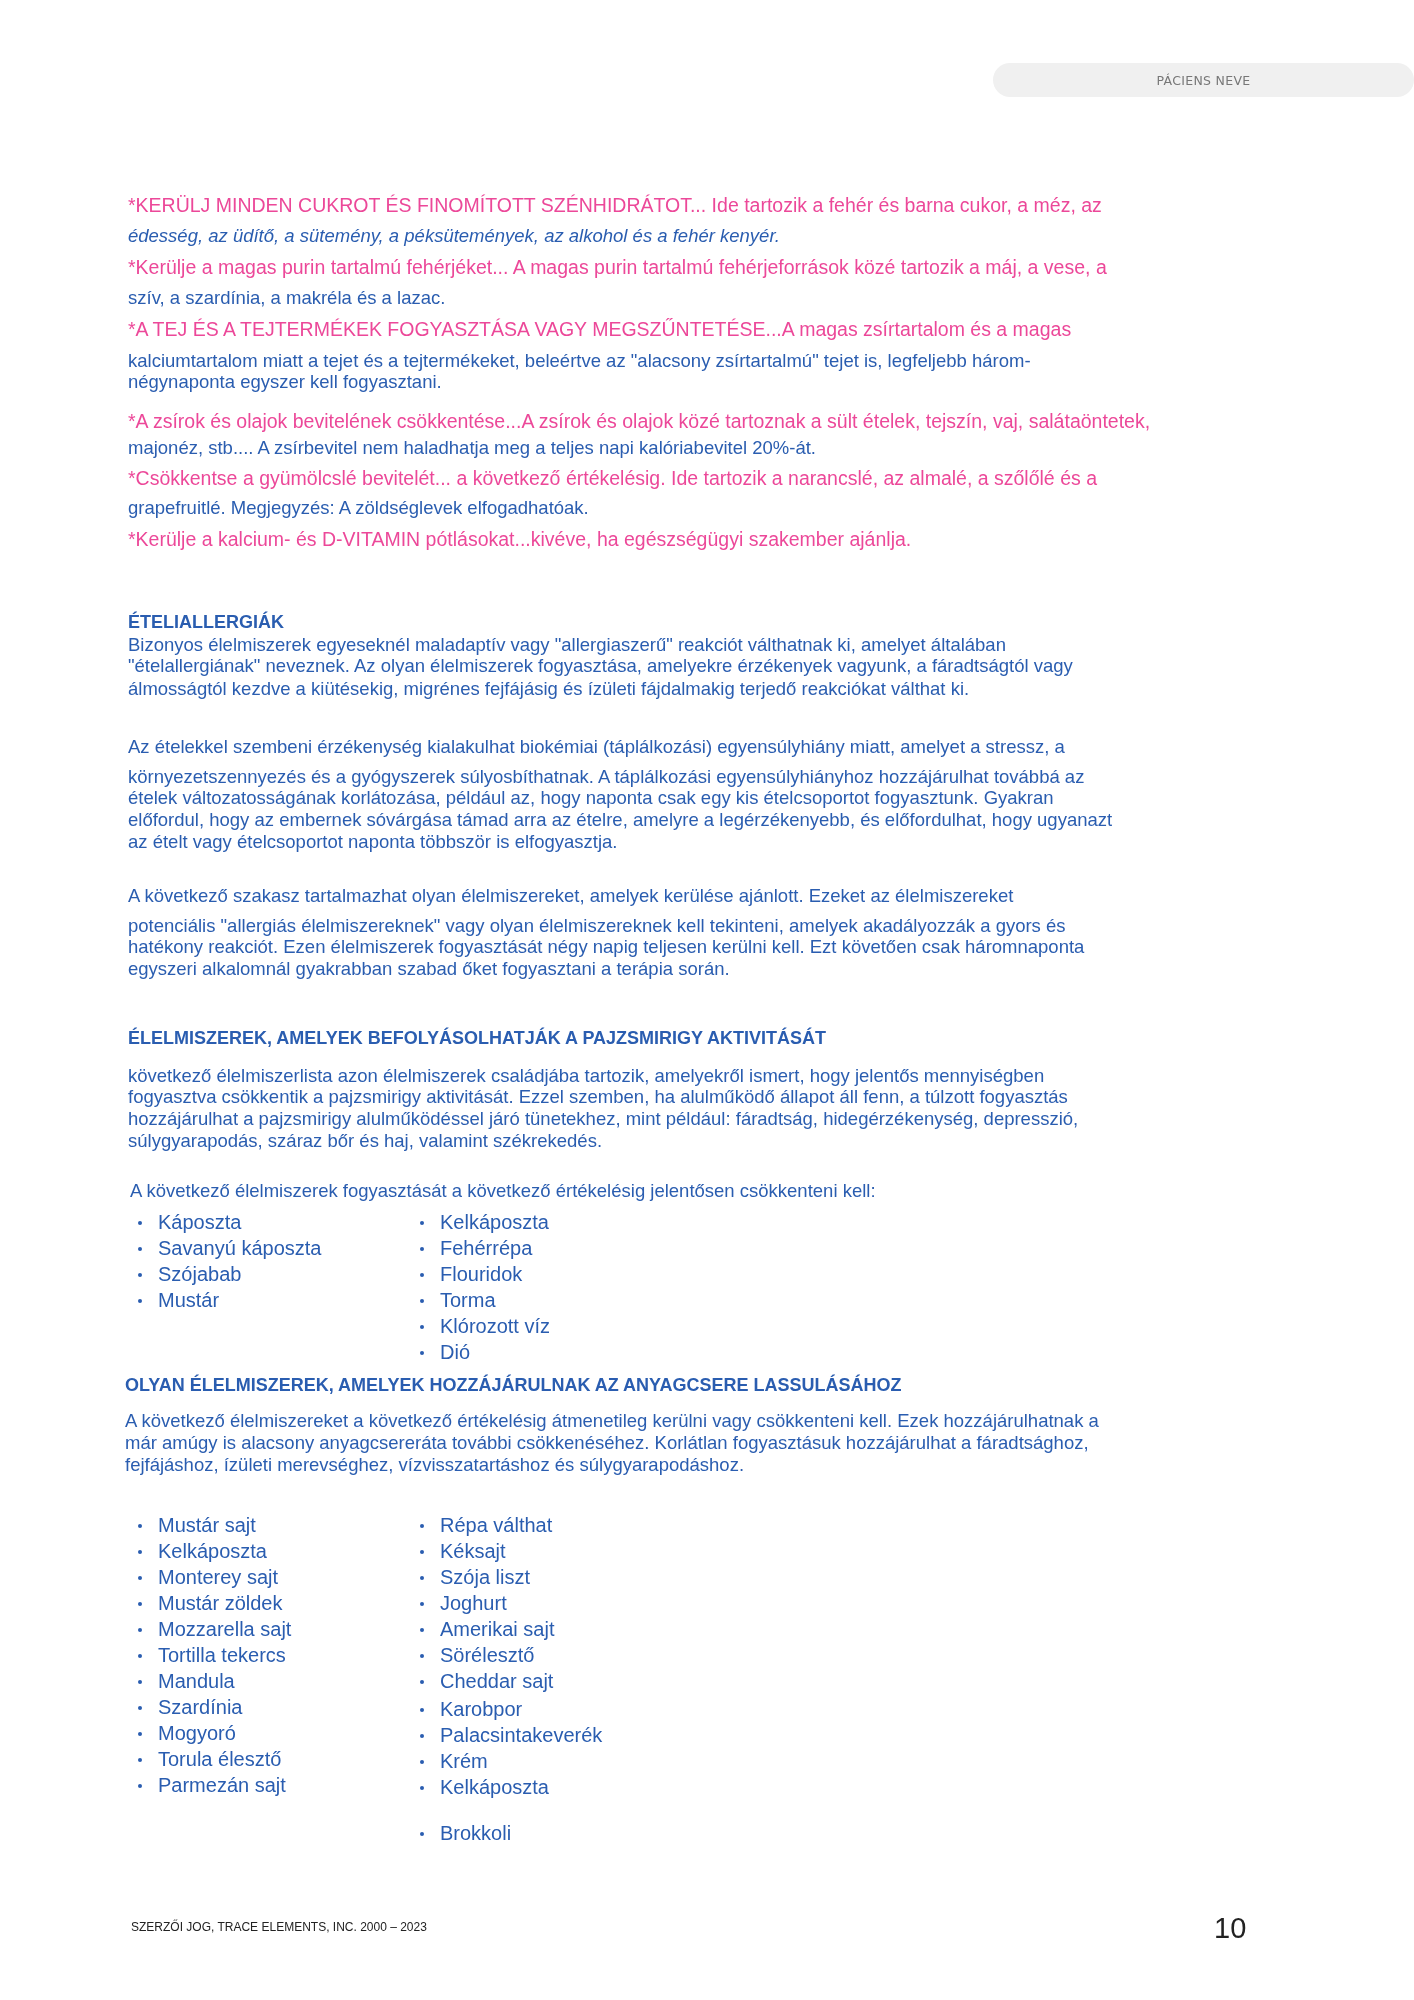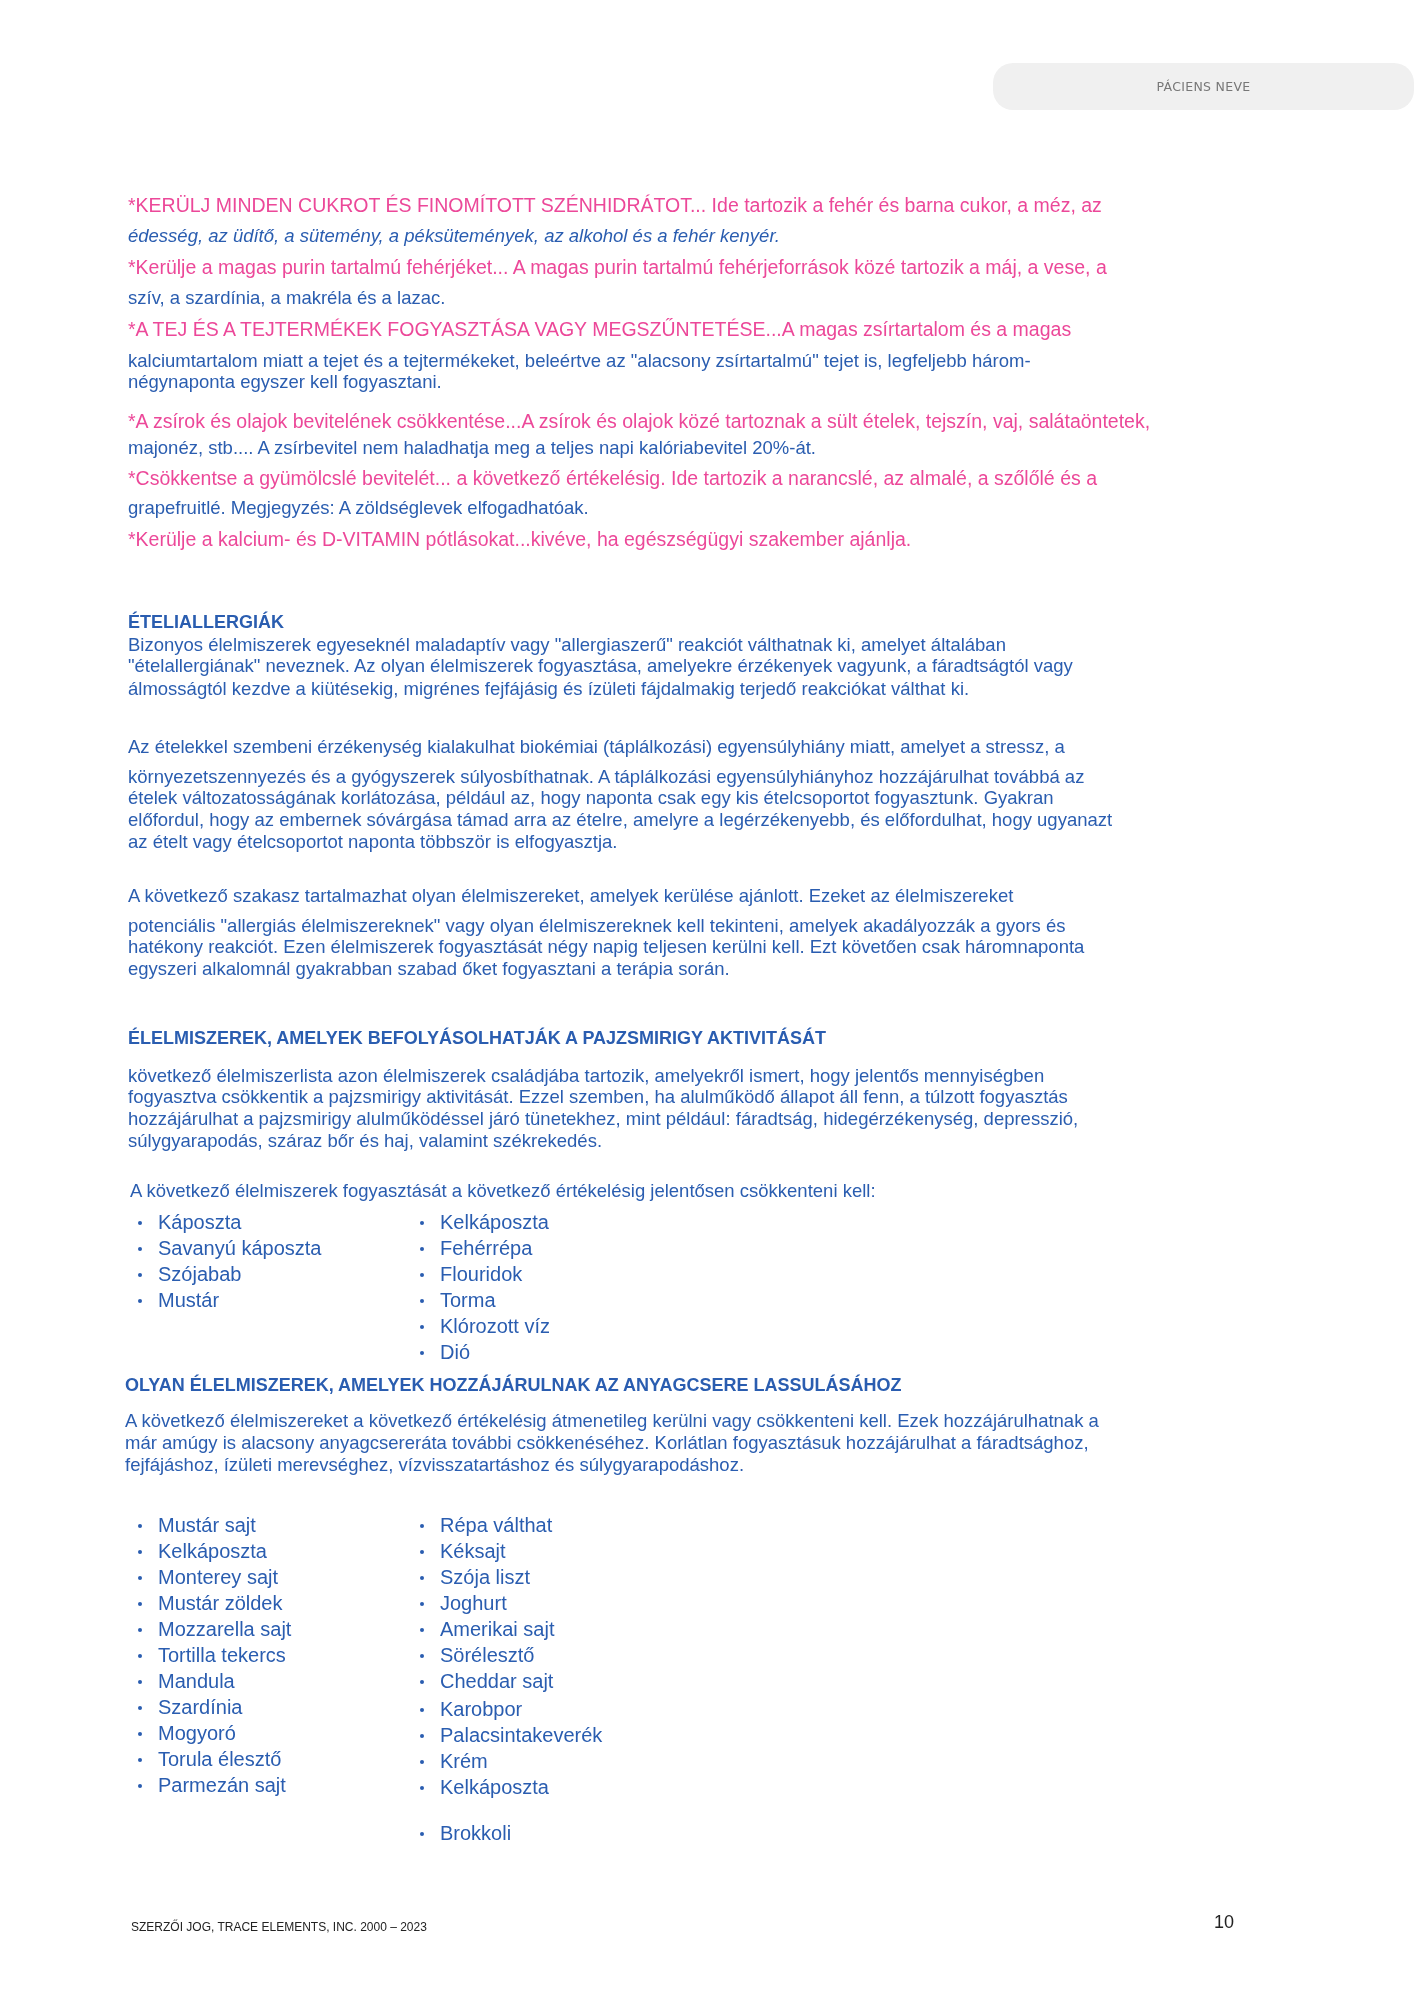--- a/index.html
+++ b/index.html
@@ -13,21 +13,21 @@
       position: relative;
       overflow: hidden;
       font-family: "Liberation Sans", sans-serif;
       color: #2a5db0;
     }
     .patient-box {
       position: absolute;
       left: 993px;
       top: 63px;
       width: 421px;
-      height: 47px;
+      height: 34px;
       background: #f0f0f0;
       display: flex;
       align-items: center;
       justify-content: center;
       border-radius: 20px;
     }
     .patient-label {
       font-family: "DejaVu Sans", sans-serif;
       font-size: 12.5px;
       color: #777777;
@@ -80,21 +80,21 @@
       left: 131px;
       top: 1920px;
       font-size: 12px;
       color: #222222;
       white-space: nowrap;
     }
     .footer-right {
       position: absolute;
       left: 1214px;
       top: 1912px;
-      font-size: 18px;
+      font-size: 29px;
       color: #222222;
     }
   </style>
 </head>
 <body>
 
 <div class="patient-box">
   <span class="patient-label">PÁCIENS NEVE</span>
 </div>
 

